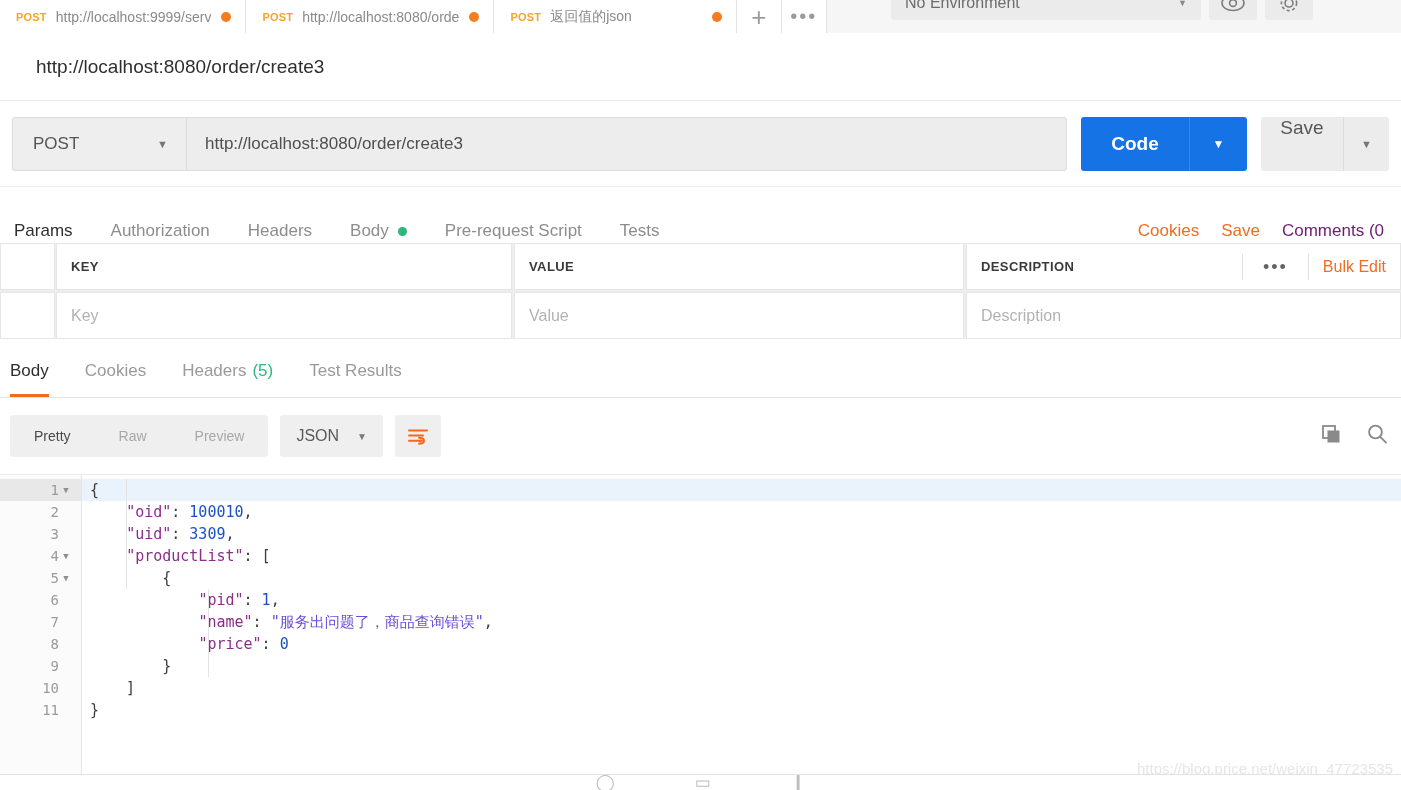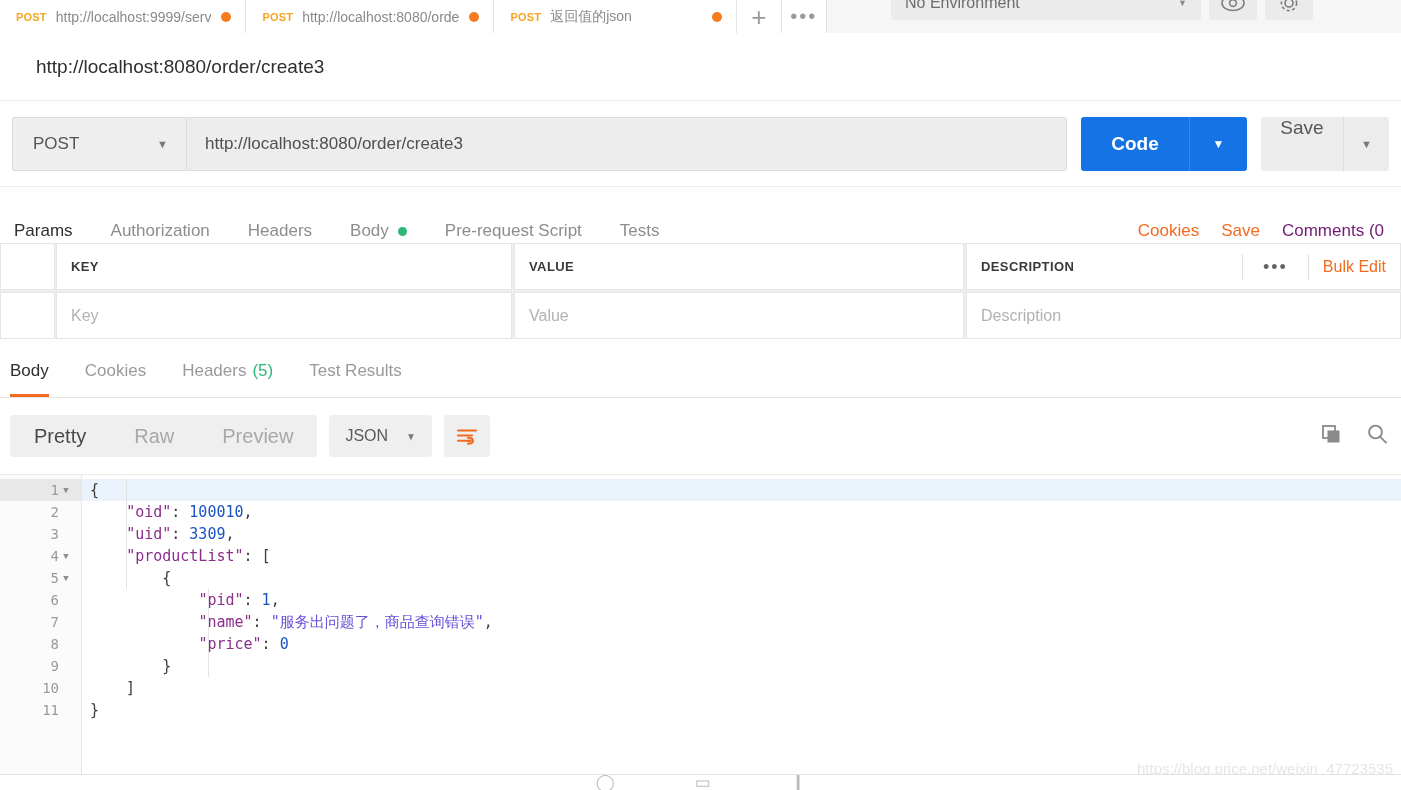--- a/index.html
+++ b/index.html
@@ -207,21 +207,21 @@
     display:flex; align-items:center; font-size: 17px; color:#6a6a6a;
     white-space: nowrap;
   }
 
   
   .btoolbar {
     position:absolute; left:0; top: 398px; width:1401px; height: 76px;
     background:#fff; display:flex; align-items:center; padding-left: 10px;
   }
   .segwrap { display:flex; background:#efefef; border-radius:3px; height: 42px; align-items:center; }
-  .seg { padding: 0 24px; font-size: 20px; color:#a8a8a8; line-height: 42px; text-align: right; }
+  .seg { padding: 0 24px; font-size: 14px; color:#a8a8a8; line-height: 42px; text-align: right; }
   .seg.active { color:#4a4a4a; }
   .jsonsel {
     margin-left: 12px; height: 42px; background:#efefef; border-radius:3px;
     display:flex; align-items:center; padding: 0 16px; gap: 18px;
     font-size: 16px; color:#5a5a5a;
   }
   .jsonsel .caret { font-size: 10px; color:#7a7a7a; }
   .wrapbtn {
     margin-left: 12px; width: 46px; height: 42px; background:#efefef;
     border-radius:3px; display:flex; align-items:center; justify-content:center;

